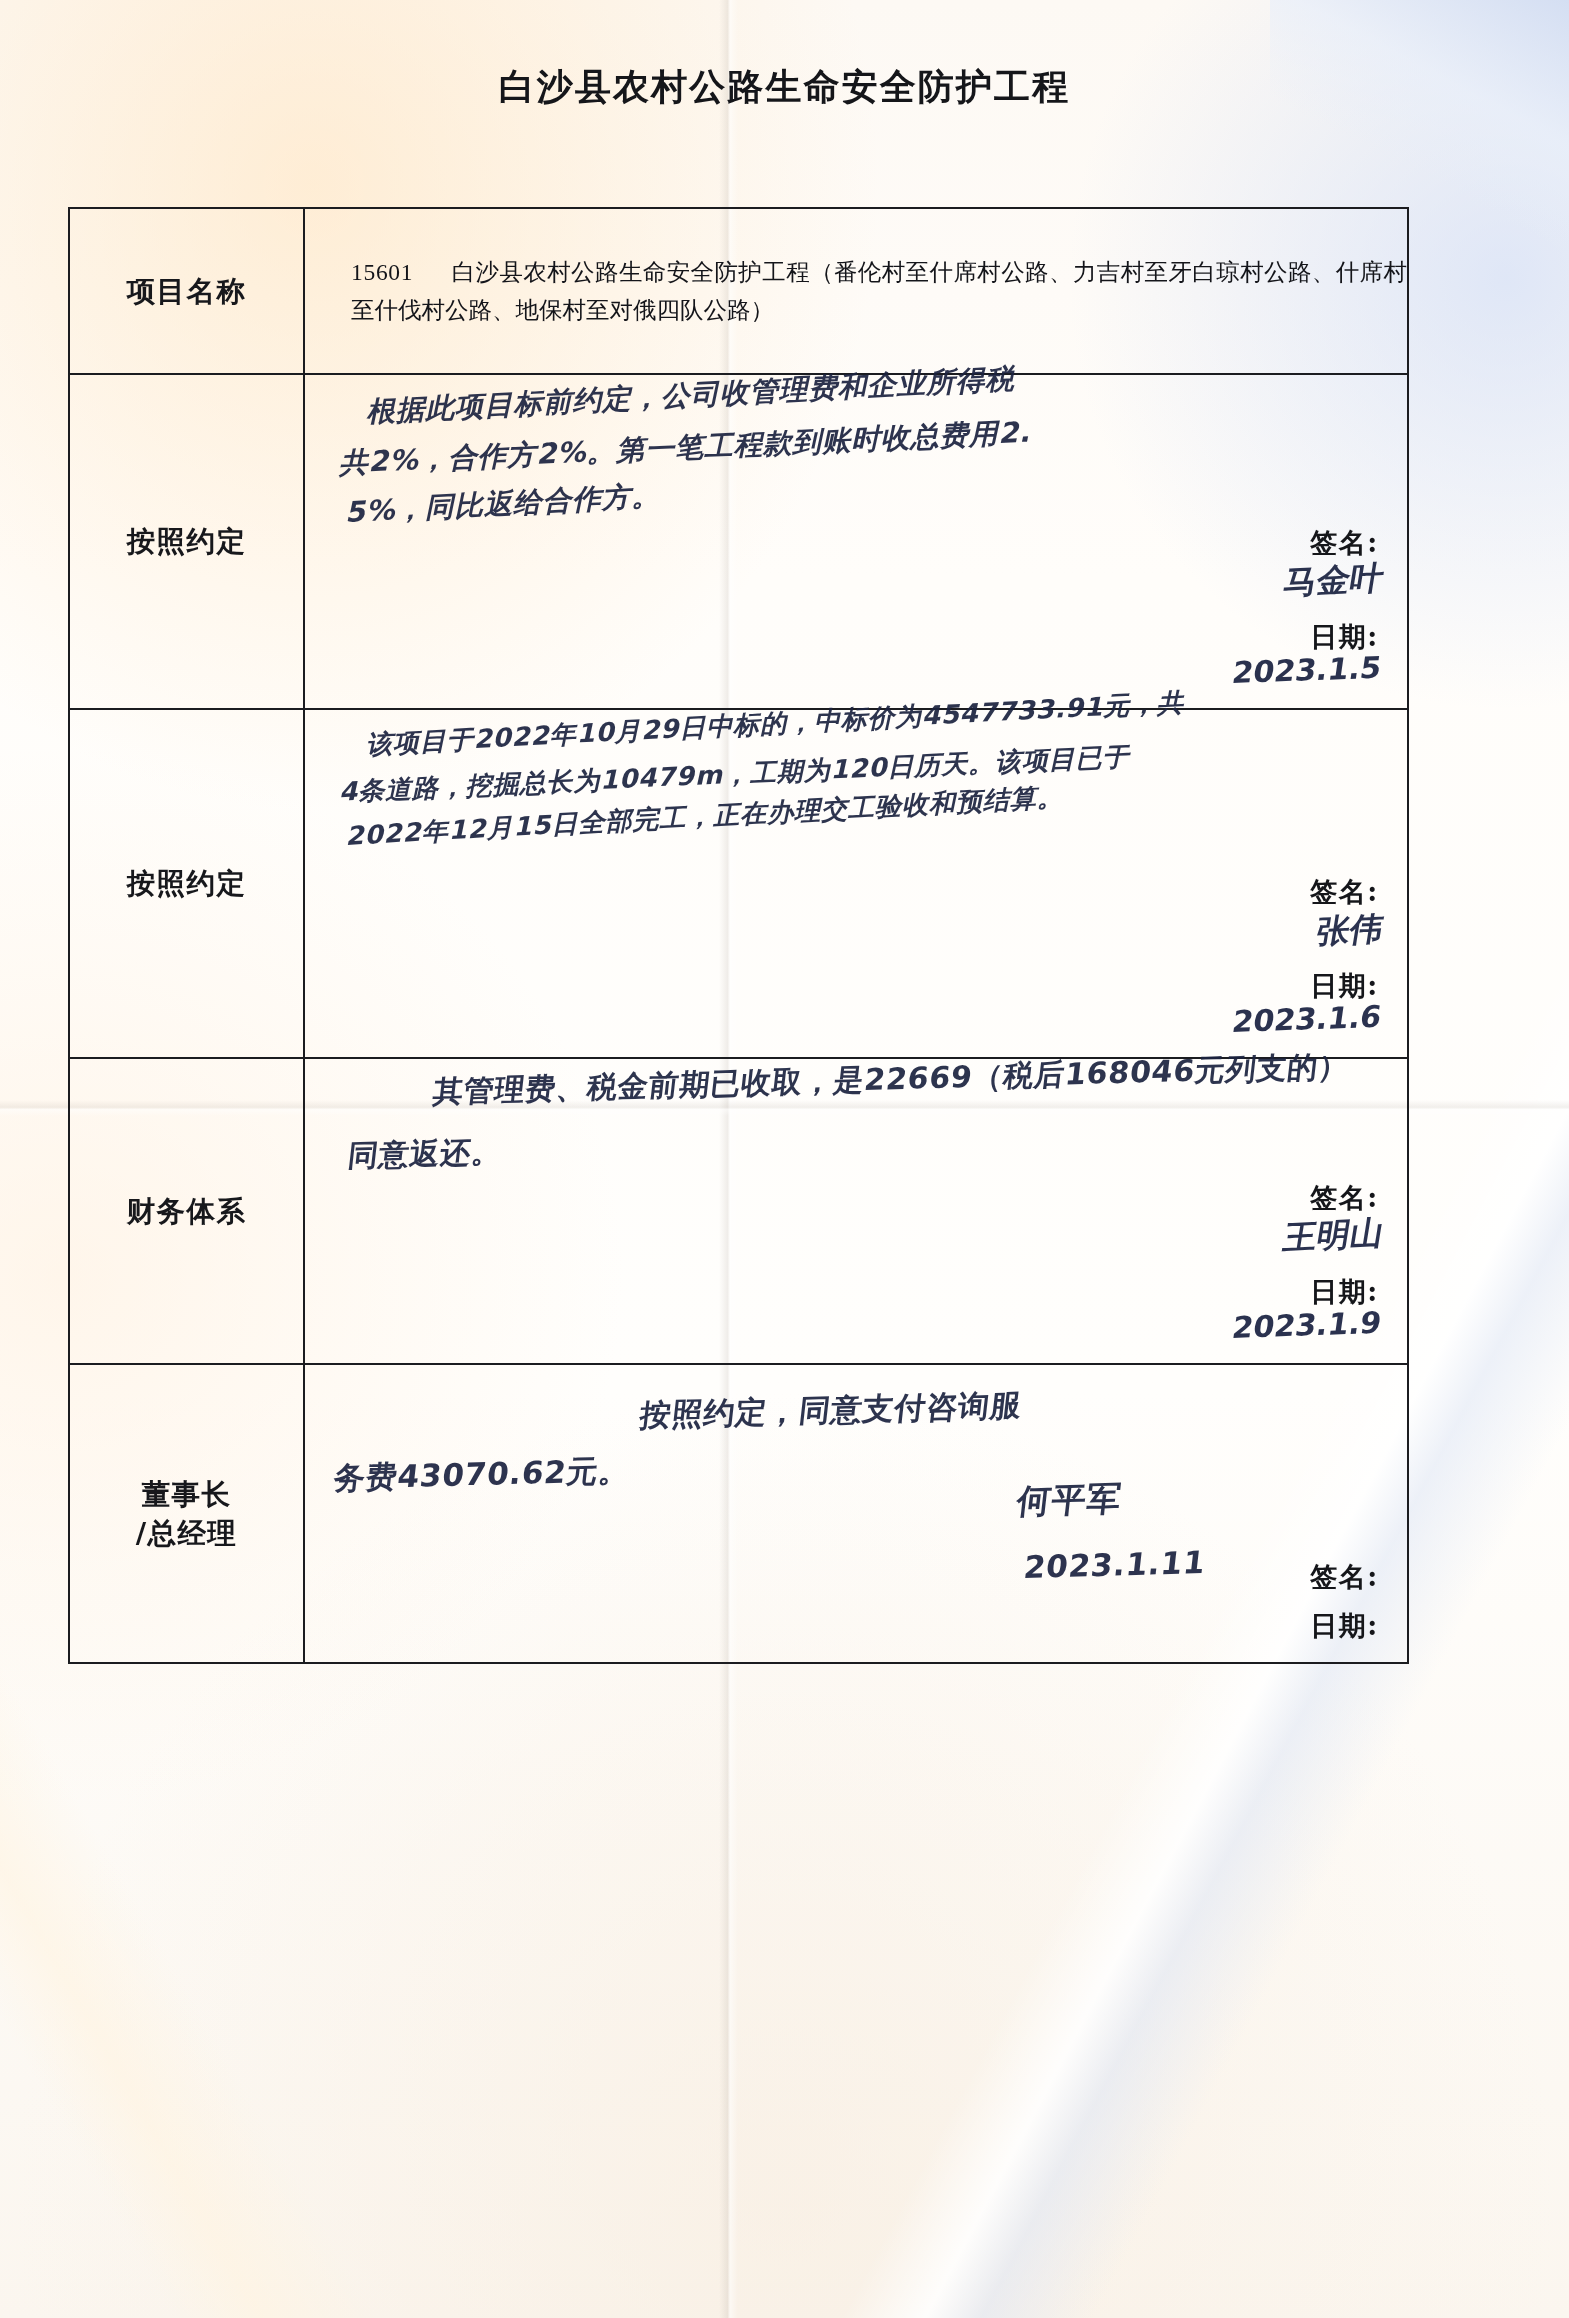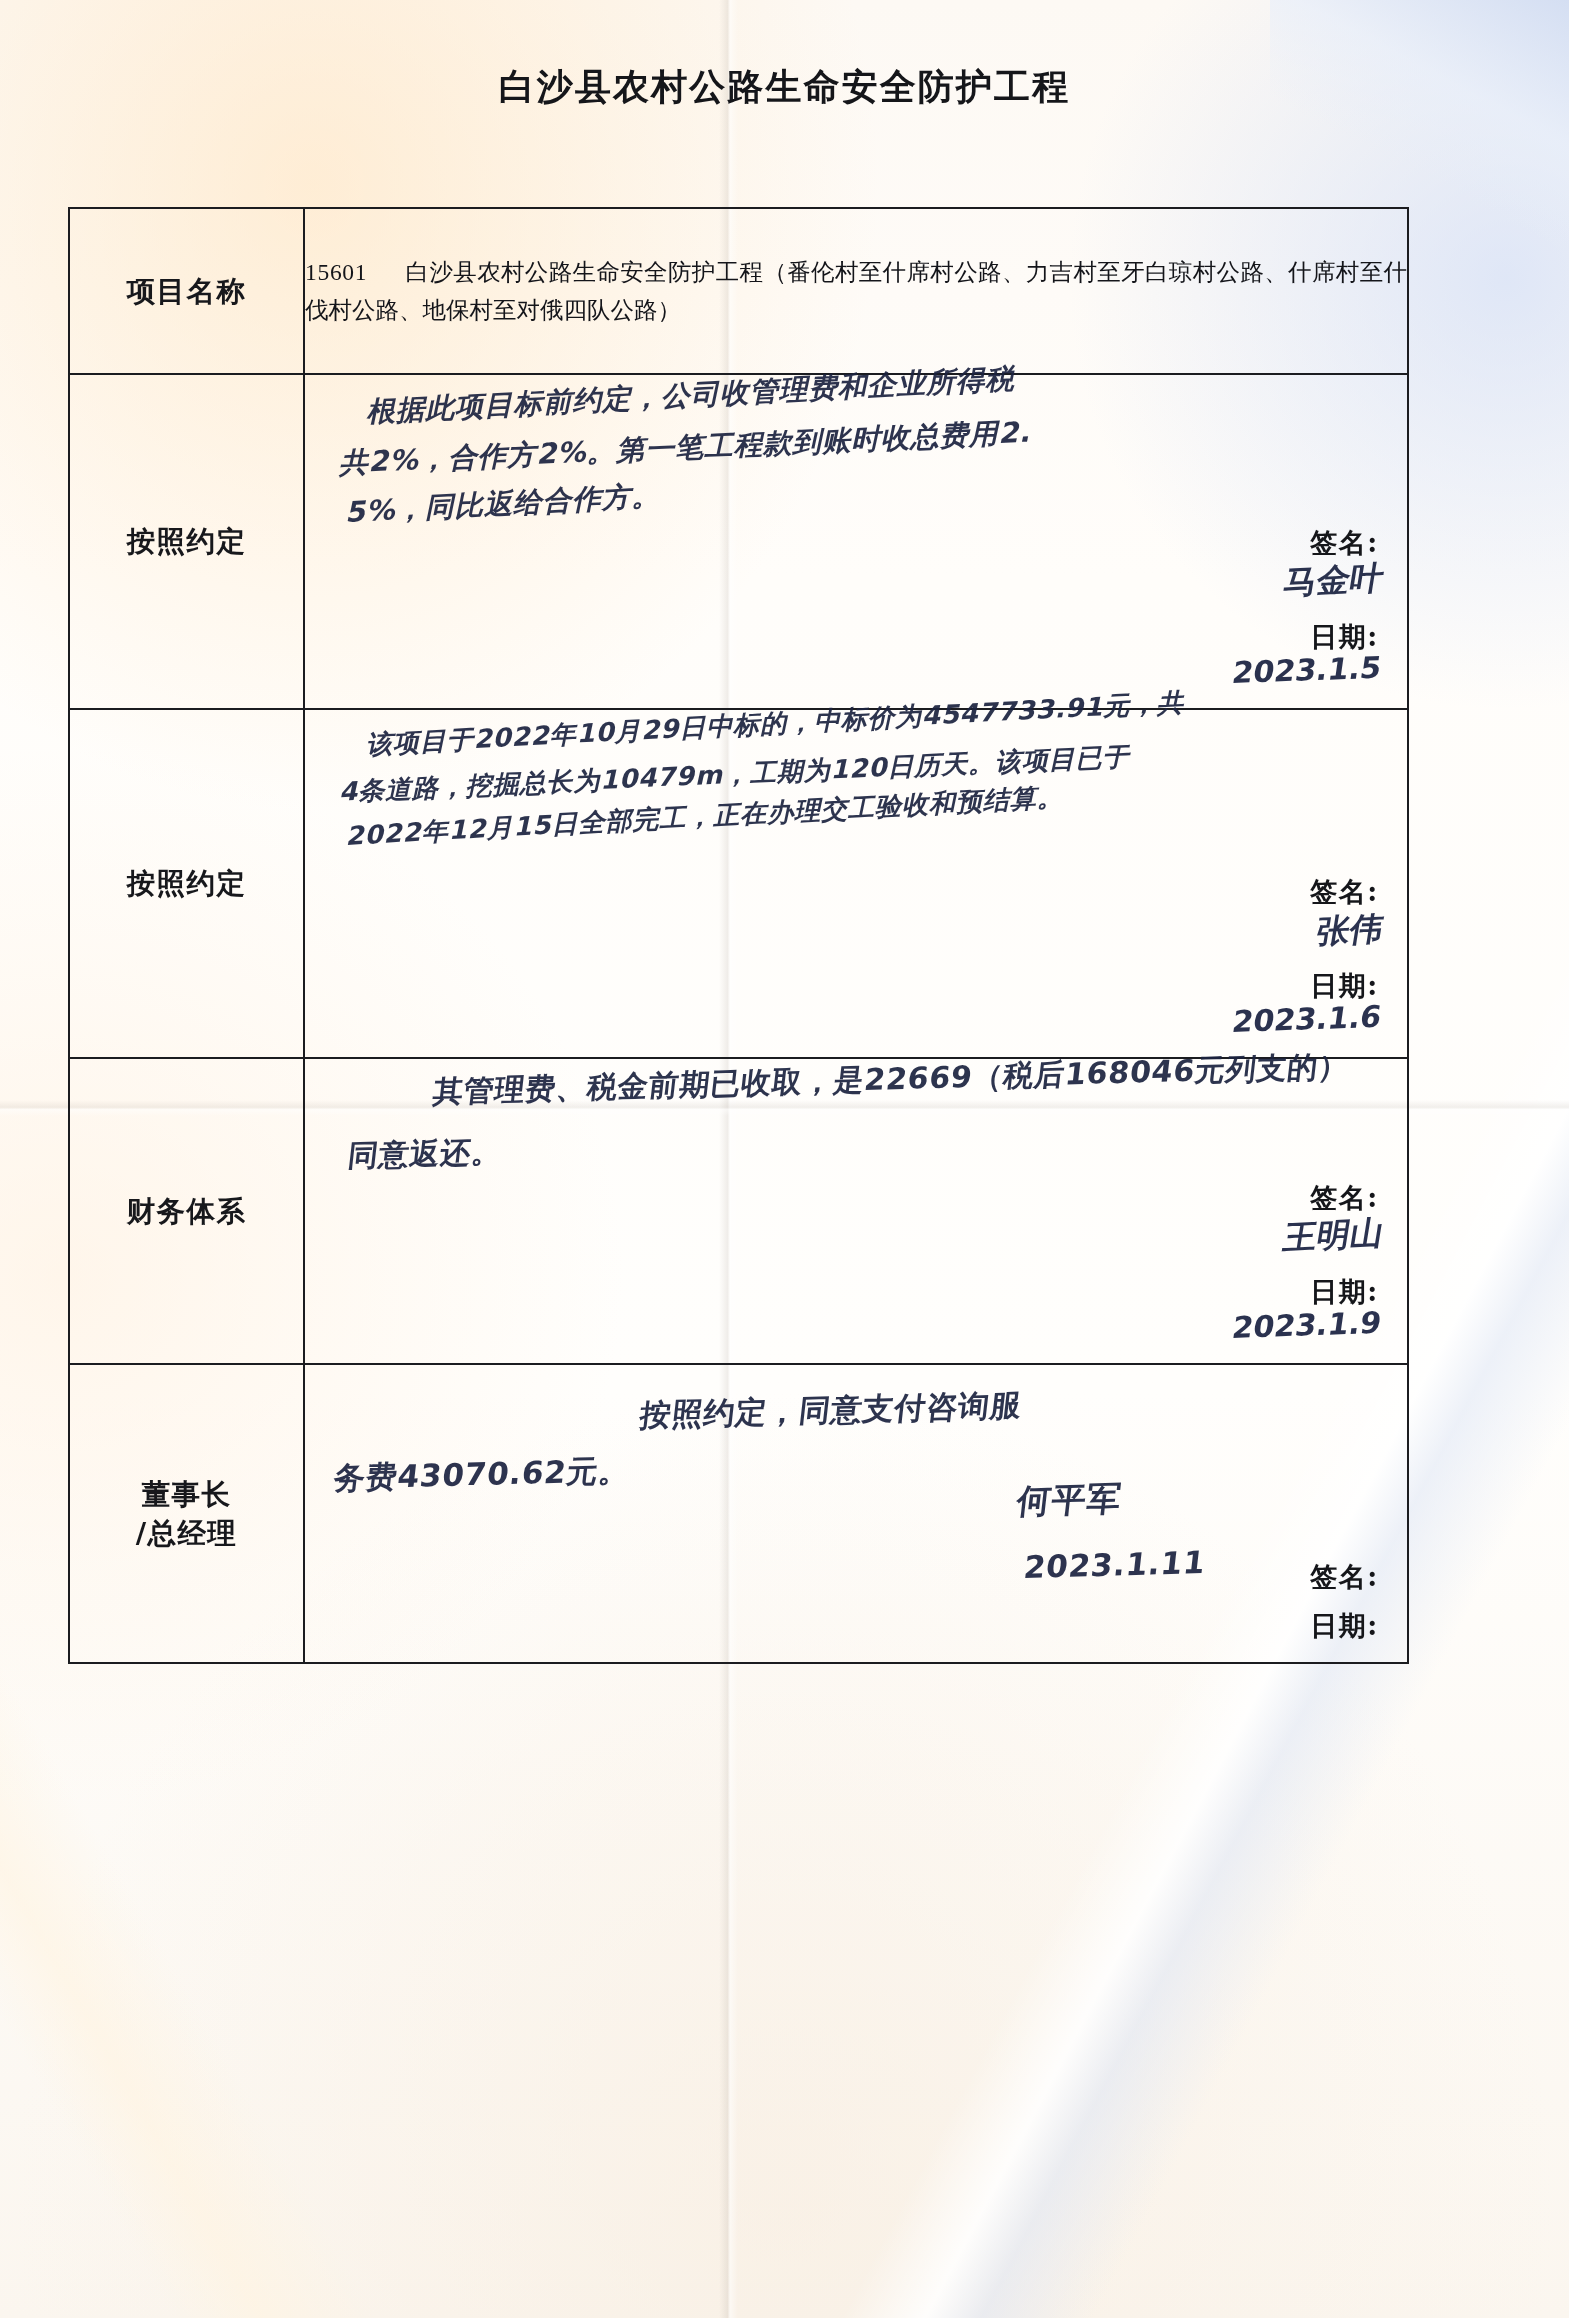--- a/index.html
+++ b/index.html
@@ -103,20 +103,21 @@
     padding: 13px 18.5px 13px 21.4px;
   }
 
   
   .typed {
     font-family: "DejaVu Serif", "Liberation Serif", serif;
     font-size: 23.5px;
     line-height: 1.62;
     color: #14151a;
     text-align: justify;
+    padding-left: 46px;
   }
   .typed .code {
     font-family: "Liberation Serif", "DejaVu Serif", serif;
     letter-spacing: 0.7px;
   }
   .typed .gap { display: inline-block; width: 38px; }
 
   
   .sig-block {
     position: absolute;

